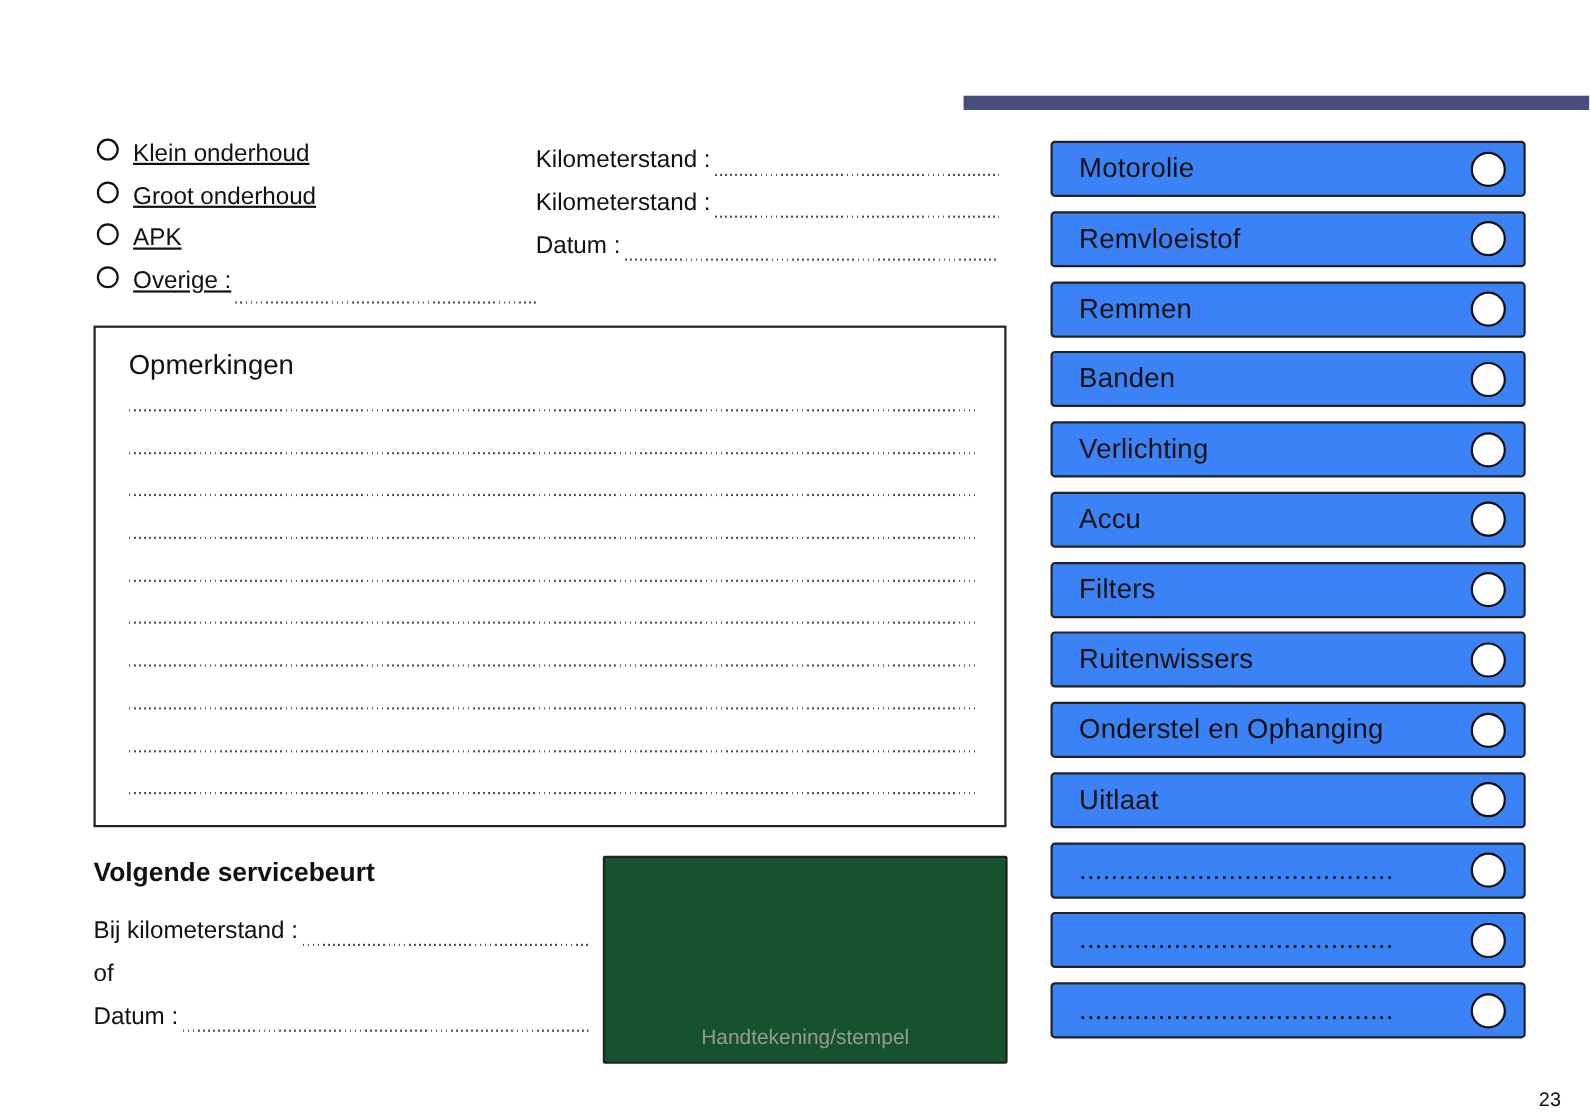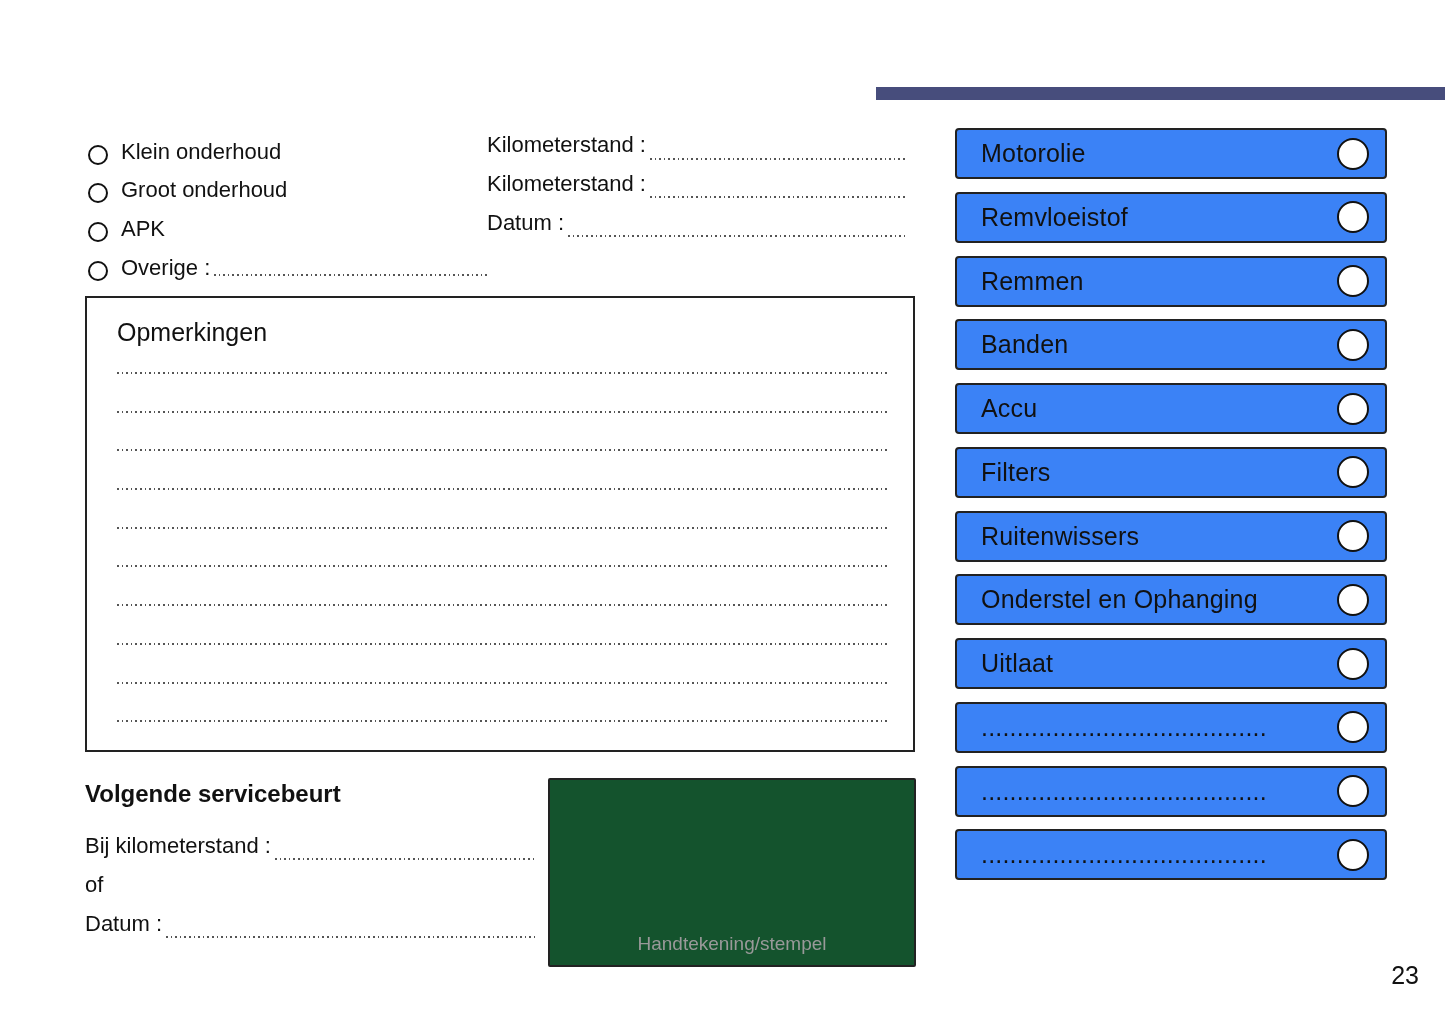--- a/index.html
+++ b/index.html
@@ -36,23 +36,24 @@
   }
   
   .options {
     position: absolute;
     left: 88px;
     top: 126px;
     width: 400px;
   }
   .opt-row {
     display: flex;
-    align-items: flex-end;
+    align-items: flex-start;
     height: 38.7px;
     font-size: 22px;
+    text-decoration: underline;
   }
   .radio {
     width: 20px;
     height: 20px;
     box-sizing: border-box;
     border: 2.5px solid #111;
     border-radius: 50%;
     margin-right: 13px;
     flex: 0 0 auto;
     background: #fff;
@@ -168,22 +169,22 @@
     border: 2.5px solid #111;
     border-radius: 50%;
     margin-left: auto;
     flex: 0 0 auto;
     background: #fff;
   }
   
   .page-number {
     position: absolute;
     right: 26px;
-    bottom: 28px;
-    font-size: 25px;
+    bottom: 8px;
+    font-size: 18px;
     margin-left: 12px;
   }
 </style>
 </head>
 <body>
 
 <div class="page">
 
   <div class="accent-bar" style="background: rgb(71, 77, 124);"></div>
 
@@ -268,20 +269,24 @@
     </div>
     <div class="check-row">
       <span class="check-label">Remmen</span>
       <span class="check-circle"></span>
     </div>
     <div class="check-row">
       <span class="check-label">Banden</span>
       <span class="check-circle"></span>
     </div>
     <div class="check-row">
+      <span class="check-label">Verlichting</span>
+      <span class="check-circle"></span>
+    </div>
+    <div class="check-row">
       <span class="check-label">Accu</span>
       <span class="check-circle"></span>
     </div>
     <div class="check-row">
       <span class="check-label">Filters</span>
       <span class="check-circle"></span>
     </div>
     <div class="check-row">
       <span class="check-label">Ruitenwissers</span>
       <span class="check-circle"></span>

